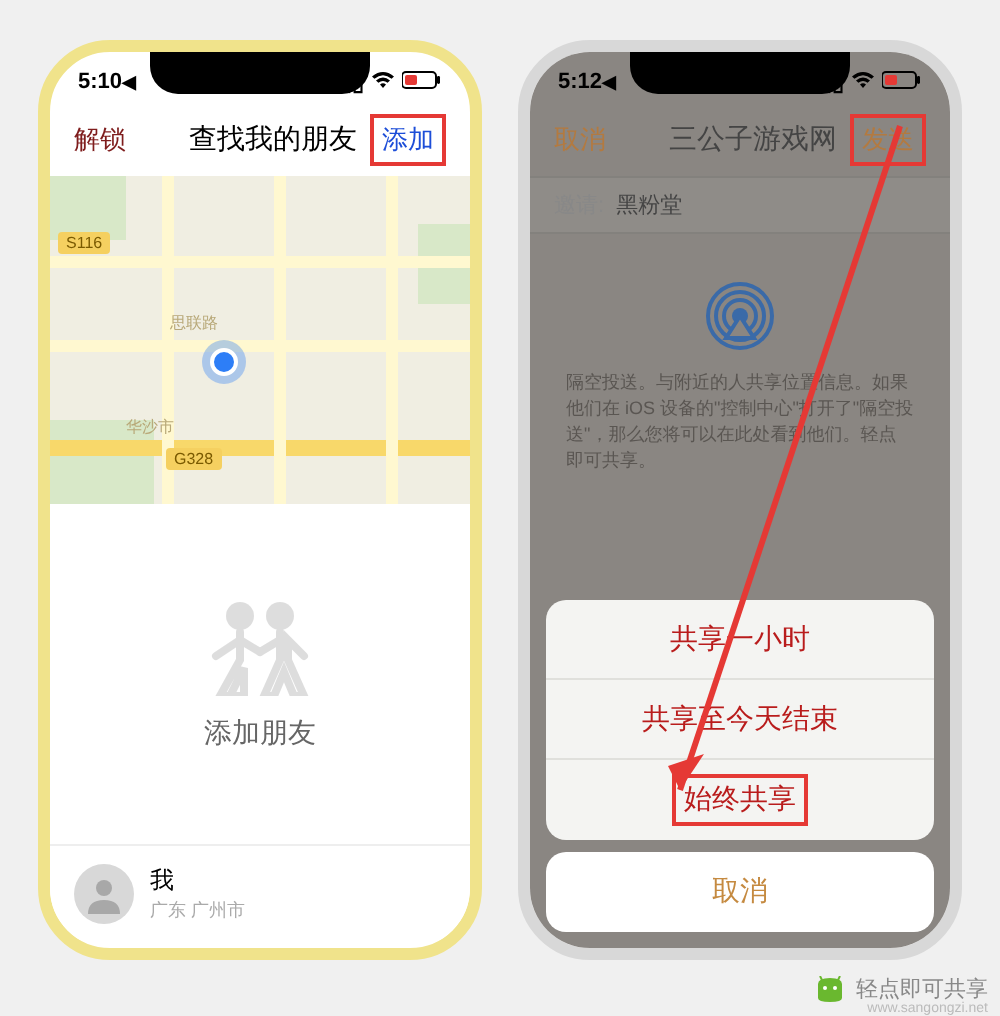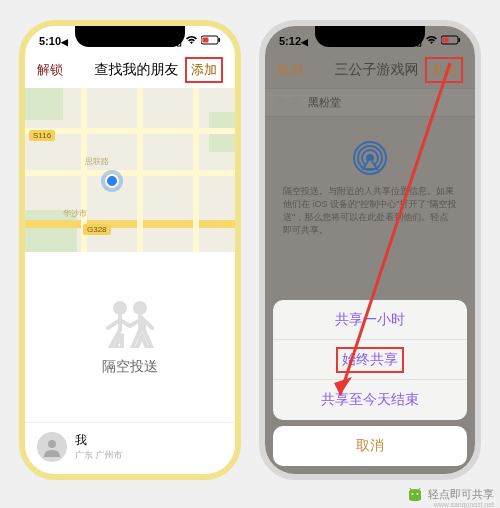--- a/index.html
+++ b/index.html
@@ -7,21 +7,21 @@
     .container { display: flex; gap: 18px; padding: 20px 18px; justify-content: center; }
     .phone { width: 222px; height: 460px; border-radius: 36px; position: relative; overflow: hidden; background: #fff; }
     .phone-left { border: 6px solid #f0e38b; }
     .phone-right { border: 6px solid #d8d8d8; }
     .notch { position: absolute; top: -1px; left: 50%; transform: translateX(-50%); width: 110px; height: 22px; background: #000; border-radius: 0 0 14px 14px; z-index: 50; }
     .status-bar { height: 26px; display: flex; justify-content: space-between; align-items: center; padding: 4px 14px 0; font-size: 11px; font-weight: 600; }
     .status-right { display: flex; gap: 3px; align-items: center; }
     .header { height: 36px; display: flex; align-items: center; justify-content: space-between; padding: 0 12px; position: relative; }
     .header-title { position: absolute; left: 0; right: 0; text-align: center; font-size: 14px; font-weight: 500; margin-left: 13px; }
     .header-left { color: #7f1d1d; font-size: 13px; z-index: 2; }
-    .header-right { color: #a16207; font-size: 13px; z-index: 2; position: relative; }
+    .header-right { color: #1d4ed8; font-size: 13px; z-index: 2; position: relative; }
     .red-box { border: 2px solid #e53935; padding: 2px 4px; }
     .map-area { height: 164px; background: #f0eee2; position: relative; overflow: hidden; }
     .road-h { position: absolute; height: 6px; background: #fff8d0; left: 0; right: 0; }
     .road-v { position: absolute; width: 6px; background: #fff8d0; top: 0; bottom: 0; }
     .road-label { position: absolute; font-size: 8px; color: #b8a878; }
     .badge { position: absolute; background: #f5d060; color: #7a5a00; font-size: 8px; padding: 1px 4px; border-radius: 2px; }
     .me-dot { position: absolute; width: 14px; height: 14px; border-radius: 50%; background: #2d7ef7; border: 2px solid #fff; box-shadow: 0 0 0 4px rgba(45,126,247,.35); left: 80px; top: 86px; }
     .green { position: absolute; background: #d8e8c8; }
     .empty-panel { height: 170px; background: #fff; display: flex; flex-direction: column; align-items: center; justify-content: center; gap: 10px; }
     .people-icon { width: 60px; height: 50px; opacity: .32; }
@@ -33,21 +33,21 @@
     
     .right-body { background: #8a8682; position: absolute; inset: 0; display: flex; flex-direction: column; }
     .right-body .status-bar { color: #000; gap: 11px; }
     .invite-row { padding: 6px 12px; font-size: 11px; color: #888; display: flex; gap: 6px; border-top: 1px solid rgba(0,0,0,.08); border-bottom: 1px solid rgba(0,0,0,.08); background: rgba(255,255,255,.05); }
     .invite-name { color: #444; }
     .airdrop-ctr { flex: 1; display: flex; flex-direction: column; align-items: center; padding: 22px 18px 0; text-align: left; }
     .airdrop-icon { width: 38px; height: 38px; margin-bottom: 8px; }
     .airdrop-text { font-size: 9px; color: #5a5652; line-height: 1.45; }
     .sheet { margin: 0 8px 8px; }
     .sheet-group { background: #f4f4f2; border-radius: 10px; overflow: hidden; }
-    .sheet-opt { height: 40px; display: flex; align-items: center; justify-content: center; font-size: 14px; color: #8b5cf6; border-bottom: 1px solid #e0e0dc; position: relative; }
+    .sheet-opt { height: 40px; display: flex; align-items: center; justify-content: center; font-size: 14px; color: #b91c1c; border-bottom: 1px solid #e0e0dc; position: relative; }
     .sheet-opt:last-child { border-bottom: none; }
     .sheet-cancel { margin-top: 6px; background: #fff; border-radius: 10px; height: 40px; display: flex; align-items: center; justify-content: center; font-size: 14px; color: #c58a40; font-weight: 500; }
     .red-arrow { position: absolute; pointer-events: none; z-index: 100; }
     .watermark { position: absolute; bottom: 6px; right: 6px; display: flex; align-items: center; gap: 4px; font-size: 11px; color: #888; z-index: 60; }
     .robot { width: 18px; height: 14px; }
     .wmurl { font-size: 7px; color: #bbb; position: absolute; bottom: 0; right: 6px; }
   </style>
 </head>
 <body>
 
@@ -83,32 +83,32 @@
       <div class="green" style="left:0;bottom:0;width:52px;height:42px"></div>
       <div class="green" style="right:0;top:24px;width:26px;height:40px"></div>
       <div class="road-h" style="top:40px"></div>
       <div class="road-h" style="top:82px"></div>
       <div class="road-h" style="top:132px;height:8px;background:#f8d86a"></div>
       <div class="road-v" style="left:56px"></div>
       <div class="road-v" style="left:112px"></div>
       <div class="road-v" style="left:168px"></div>
       <span class="road-label" style="top:68px;left:60px">思联路</span>
       <span class="road-label" style="top:120px;left:38px">华沙市</span>
-      <span class="badge" style="top:42px;left:4px">S116</span>
+      <span class="badge" style="top:28px;left:4px">S116</span>
       <span class="badge" style="top:136px;left:58px">G328</span>
       <div class="me-dot"></div>
     </div>
     <div class="empty-panel">
       <svg class="people-icon" viewBox="0 0 60 50">
         <circle cx="20" cy="10" r="7" fill="#999"></circle>
         <circle cx="40" cy="10" r="7" fill="#999"></circle>
         <path d="M20 18 L20 32 L10 50 L15 50 L22 36 L22 50 L18 50 M20 22 L8 30 M20 22 L30 28" stroke="#999" stroke-width="4" fill="none" stroke-linecap="round"></path>
         <path d="M40 18 L40 32 L32 50 L37 50 L42 38 L47 50 L52 50 L44 32 L44 22 L52 30 M40 22 L30 28" stroke="#999" stroke-width="4" fill="none" stroke-linecap="round"></path>
       </svg>
-      <span class="add-friend-text">隔空投送</span>
+      <span class="add-friend-text">添加朋友</span>
     </div>
     <div class="bottom-row">
       <span class="avatar">
         <svg width="20" height="20" viewBox="0 0 20 20">
             <circle cx="10" cy="7" r="4" fill="#a8a8a8"></circle>
             <path d="M2 20 Q2 13 10 13 Q18 13 18 20 Z" fill="#a8a8a8"></path>
           </svg>
       </span>
       <div>
         <div class="me-label">我</div>
@@ -149,24 +149,24 @@
           <circle cx="19" cy="19" r="8" fill="none" stroke="#3a6aa8" stroke-width="2"></circle>
           <circle cx="19" cy="19" r="12" fill="none" stroke="#3a6aa8" stroke-width="2"></circle>
           <circle cx="19" cy="19" r="16" fill="none" stroke="#3a6aa8" stroke-width="2"></circle>
           <path d="M12 30 L19 19 L26 30 Z" fill="#8a8682" stroke="#3a6aa8" stroke-width="2"></path>
         </svg>
         <div class="airdrop-text">隔空投送。与附近的人共享位置信息。如果他们在 iOS 设备的"控制中心"打开了"隔空投送"，那么您将可以在此处看到他们。轻点即可共享。</div>
       </div>
       <div class="sheet">
         <div class="sheet-group">
           <div class="sheet-opt">共享一小时</div>
+          <div class="sheet-opt">共享至今天结束</div>
           <div class="sheet-opt">
               <span class="red-box">始终共享</span>
             </div>
-          <div class="sheet-opt">共享至今天结束</div>
         </div>
         <div class="sheet-cancel">取消</div>
       </div>
     </div>
   </div>
 
 </div>
 
 <svg class="red-arrow" style="left:310px;top:55px;width:150px;height:360px" viewBox="0 0 150 360">
   <line x1="140" y1="8" x2="30" y2="340" stroke="#e53935" stroke-width="3"></line>

